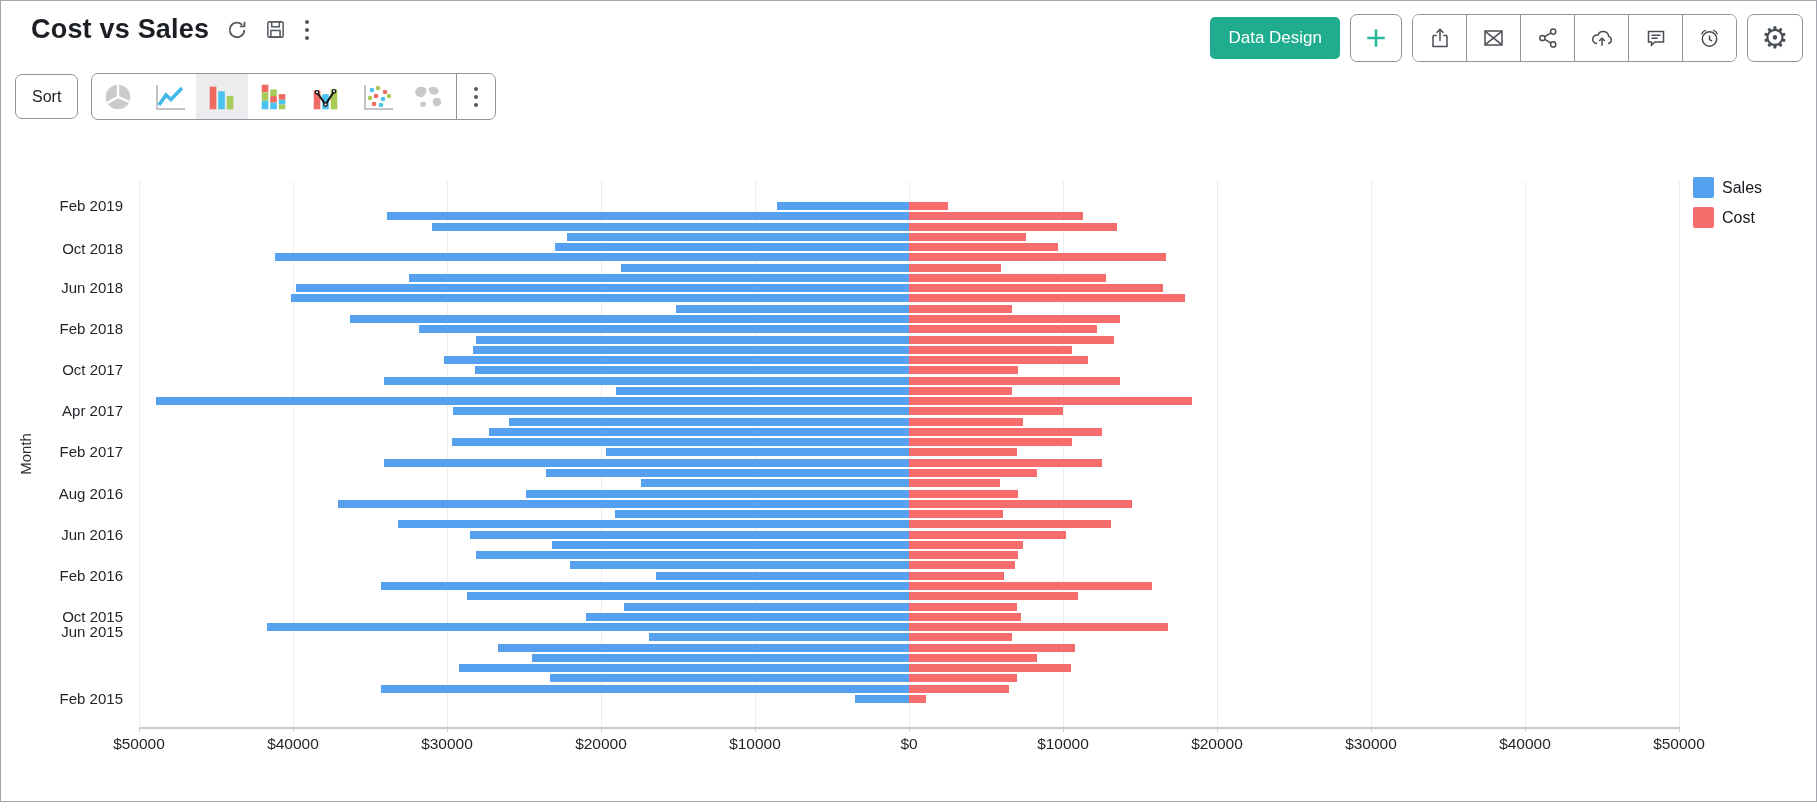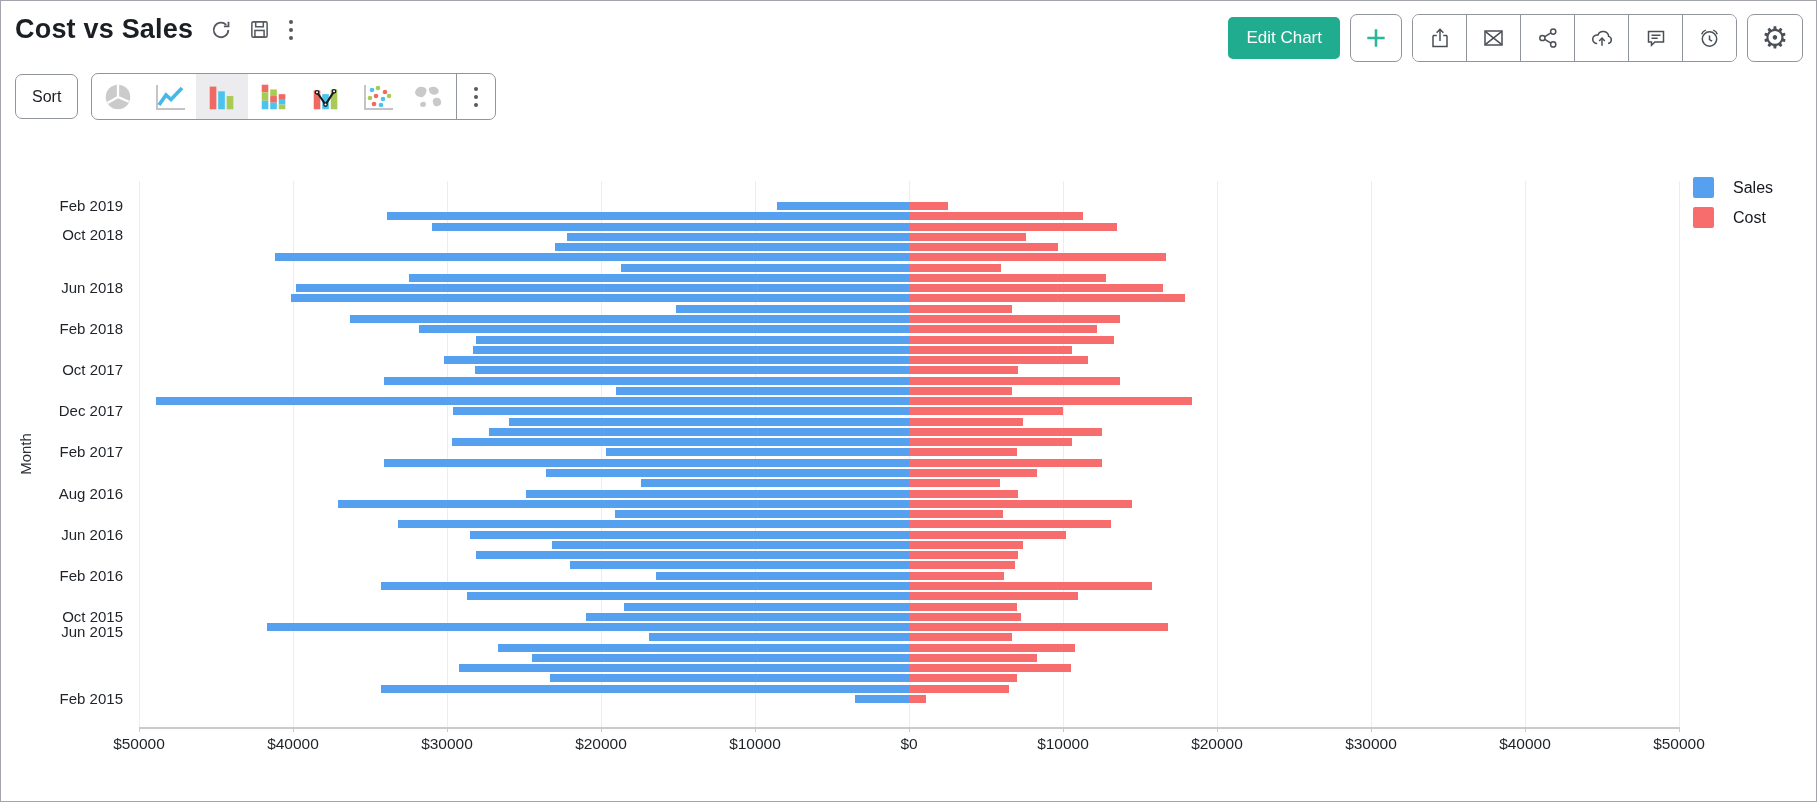--- a/index.html
+++ b/index.html
@@ -2,21 +2,21 @@
 <html><head>
 <meta charset="utf-8">
 <style>
   html,body{margin:0;padding:0;background:#fff;}
   body{font-family:"Liberation Sans", sans-serif; -webkit-font-smoothing:antialiased;}
   .app{position:relative;width:1815px;height:800px;background:#fff;border:1px solid #a4a4ac;
        box-shadow:0 6px 8px -2px rgba(40,45,55,.55);overflow:hidden;}
 
   
   .header{display:flex;justify-content:space-between;align-items:flex-start;padding:13px 13px 0 14px;}
-  .title-row{display:flex;align-items:center;gap:17px;}
+  .title-row{display:flex;align-items:center;gap:17px;margin-left:16px;}
   .page-title{margin:0;font-size:27px;font-weight:bold;color:#1b1e23;letter-spacing:.2px;}
   .subtitle{margin-top:7px;font-size:16px;color:#74777c;}
   .mini-ic{display:flex;align-items:center;justify-content:center;cursor:pointer;}
 
   .head-right{display:flex;align-items:center;gap:10px;}
   .btn-green{background:#1fac8f;color:#fff;font-size:17px;height:42px;padding:0 18px;border:none;
              border-radius:5px;cursor:pointer;font-family:inherit;}
   .sq{height:46px;width:50px;background:#fff;border:1px solid #90959c;border-radius:7px;
       display:flex;align-items:center;justify-content:center;cursor:pointer;}
   .grp{display:flex;border:1px solid #90959c;border-radius:7px;overflow:hidden;}
@@ -44,21 +44,21 @@
   .bar{position:absolute;}
   .y-labels{position:absolute;left:0;top:30px;width:122px;height:546px;}
   .y-labels span{position:absolute;right:0;width:122px;text-align:right;font-size:15px;color:#1f2328;
                  height:20px;line-height:20px;}
   .x-label{position:absolute;top:584px;width:100px;text-align:center;font-size:15.5px;color:#1f2328;}
   .x-axis-title{position:absolute;left:138px;top:614px;width:1540px;text-align:center;
                 font-size:15.5px;color:#15181d;}
   .y-axis-title{position:absolute;left:24px;top:303px;font-size:15px;color:#2a2e33;
                 transform:translate(-50%,-50%) rotate(-90deg);white-space:nowrap;}
   .legend{position:absolute;left:1692px;top:26px;display:flex;flex-direction:column;gap:9px;}
-  .legend-item{display:flex;align-items:center;gap:19px;cursor:pointer;}
+  .legend-item{display:flex;align-items:center;gap:8px;cursor:pointer;}
   .legend-swatch{width:21px;height:21px;border-radius:2px;flex:none;}
   .legend-label{font-size:16px;color:#15181d;}
 </style>
 </head>
 <body>
 
 <div class="app">
 
   <div class="header">
     <div>
@@ -81,21 +81,21 @@
           <svg width="8" height="24" viewBox="0 0 8 24" fill="#555a60">
             <circle cx="4" cy="4" r="2"></circle>
               <circle cx="4" cy="12" r="2"></circle>
               <circle cx="4" cy="20" r="2"></circle>
           </svg>
         </span>
       </div>
     </div>
 
     <div class="head-right">
-      <button class="btn-green">Edit Chart</button>
+      <button class="btn-green">Data Design</button>
       <span class="sq">
         <svg width="26" height="26" viewBox="0 0 24 24">
           <path d="M12 4v16M4 12h16" stroke="#2bb79a" stroke-width="2.4" fill="none"></path>
         </svg>
       </span>
       <span class="grp">
         <span class="cell">
           <svg width="24" height="24" viewBox="0 0 24 24" fill="none" stroke="#4a4f55" stroke-width="1.5">
             <path d="M5 9.5 v11 h14 v-11"></path>
               <path d="M5 9.5 h3.8 M15.2 9.5 H19"></path>
@@ -221,25 +221,25 @@
             <circle cx="4" cy="21" r="2"></circle>
         </svg>
       </span>
     </span>
   </div>
 
   <div class="chart-wrap">
     <div class="y-axis-title">Month</div>
     <div class="y-labels">
         <span style="top: 15px;">Feb 2019</span>
-        <span style="top: 44px;">Oct 2018</span>
+        <span style="top: 58px;">Oct 2018</span>
         <span style="top: 97.16px;">Jun 2018</span>
         <span style="top: 138.24px; margin-left: 40px;">Feb 2018</span>
         <span style="top: 179.32px; padding-left: 46px;">Oct 2017</span>
-        <span style="top: 220.4px;">Dec 2017</span>
+        <span style="top: 220.4px;">Apr 2017</span>
         <span style="top: 261.48px;">Feb 2017</span>
         <span style="top: 302.56px;">Aug 2016</span>
         <span style="top: 343.64px;">Jun 2016</span>
         <span style="top: 384.72px;">Feb 2016</span>
         <span style="top: 425.8px;">Oct 2015</span>
         <span style="top: 441px;">Jun 2015</span>
         <span style="top: 507.96px;">Feb 2015</span>
       </div>
     <div class="plot">
         <div class="grid" style="left: 0px;"></div>

